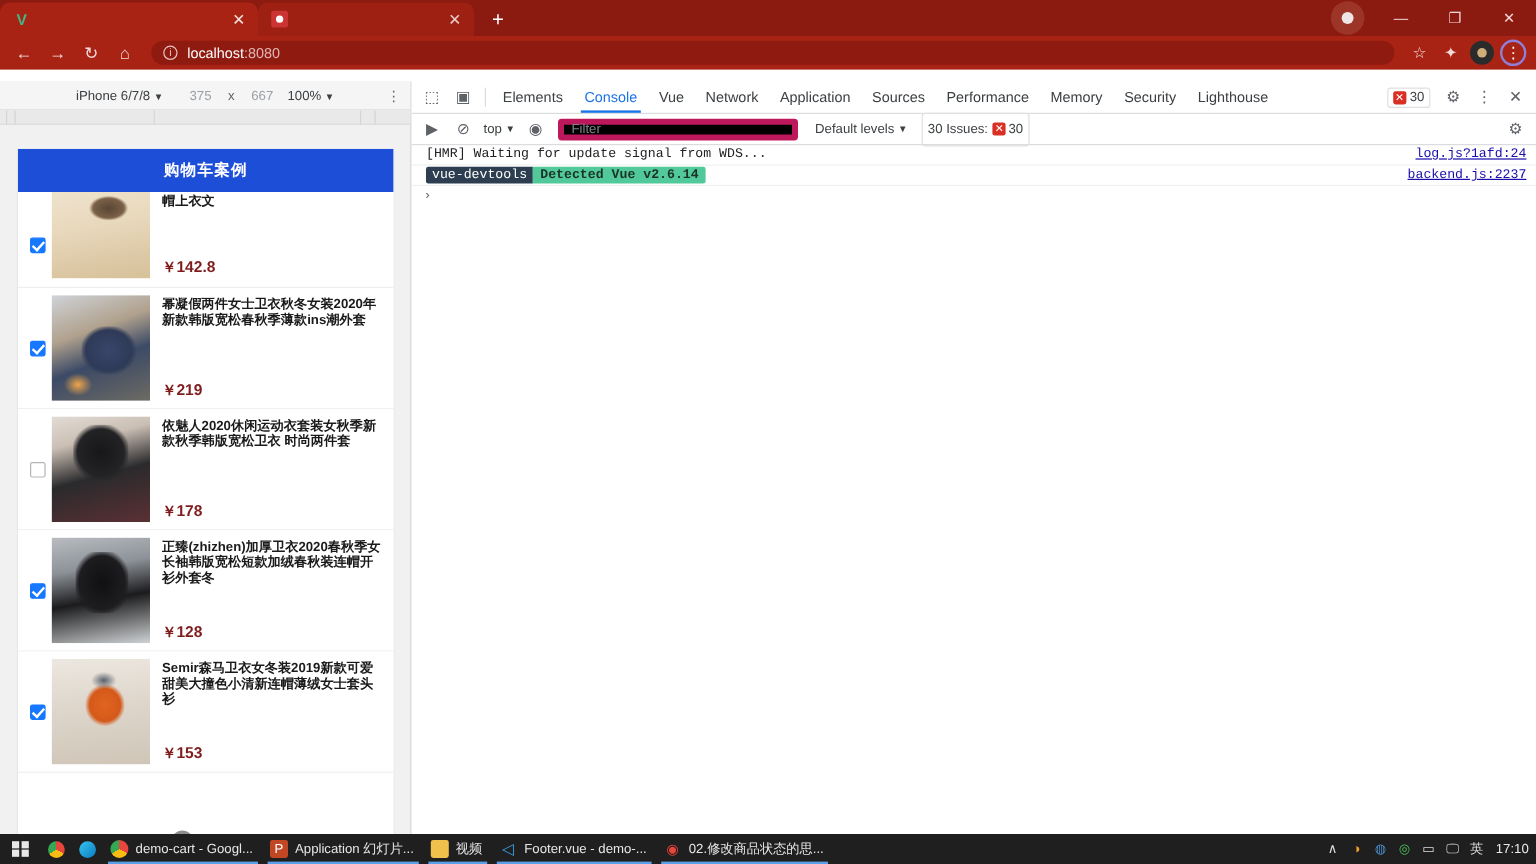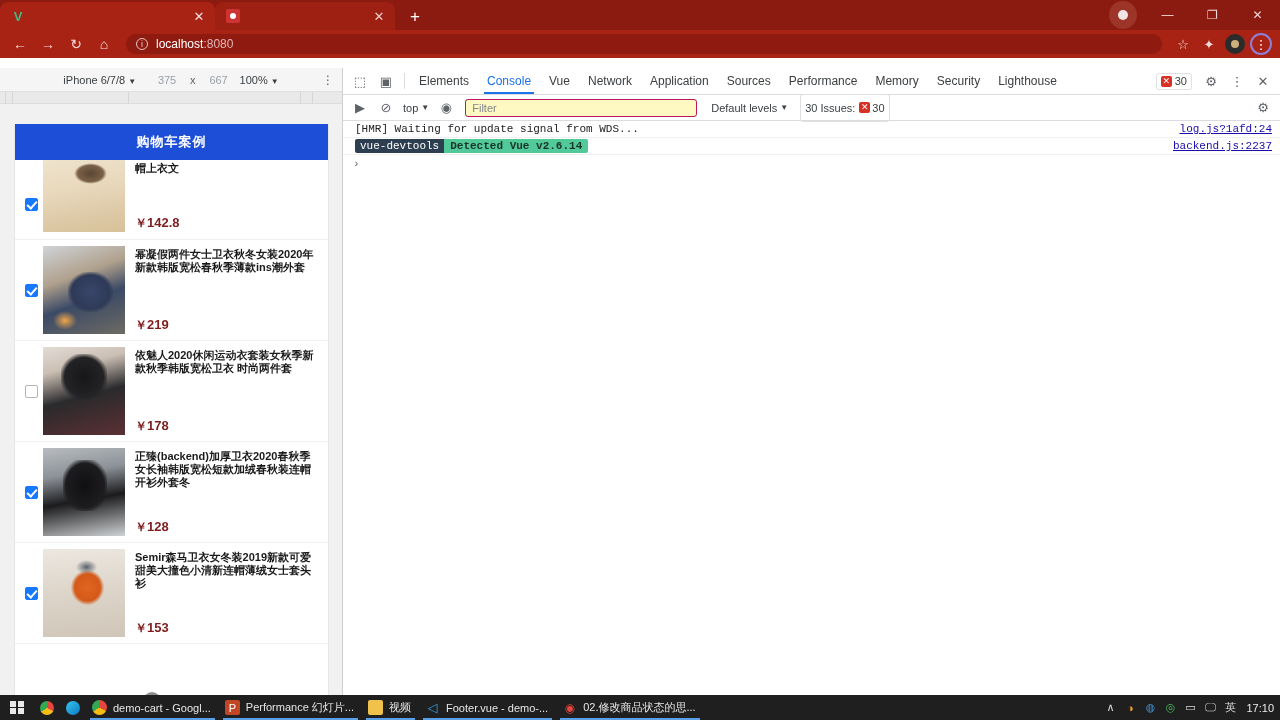--- a/index.html
+++ b/index.html
@@ -220,23 +220,23 @@
   .err-sq {
     width: 11px; height: 11px; background: #d93025; color: #fff;
     font-size: 9px; line-height: 11px; text-align: center; border-radius: 2px; margin-right: 3px;
   }
   .dt-subbar {
     height: 26px; border-bottom: 1px solid #dadce0; display: flex; align-items: center;
     padding: 0 4px; flex: none;
   }
   .ctx-sel { font-size: 11px; color: #3c4043; display: flex; align-items: center; padding: 0 4px; }
   .filter-box {
-    width: 232px; height: 18px; border: 1px solid #be185d; border-radius: 3px;
+    width: 200px; height: 18px; border: 5px solid #be185d; border-radius: 3px;
     margin: 0 6px; font-size: 11px; color: #80868b; padding: 0 6px;
-    display: flex; align-items: center; background: #fef9c3;
+    display: flex; align-items: center; background: #000000;
   }
   .lvl-sel { font-size: 11px; color: #3c4043; display: flex; align-items: center; margin-left: 8px; }
   .issues-chip {
     display: flex; align-items: center; margin-left: 12px; font-size: 11px; color: #3c4043;
     border: 1px solid #e0e0e0; border-radius: 3px; height: 28px; padding: 0 4px;
   }
   .issues-chip .err-sq { margin-left: 4px; margin-right: 2px; }
   .gear-right { margin-left: auto; }
   .console-body { flex: 1 1 auto; font-family: "Liberation Mono", "DejaVu Sans Mono", monospace; font-size: 11px; }
   .log-row {
@@ -431,21 +431,21 @@
               </div>
             </div>
           </div>
 
           <div class="cart-item">
             <div class="cb on"></div>
             <div class="thumb-img">
                 <div class="ph4"></div>
               </div>
             <div class="info">
-              <div class="title-txt">正臻(backend)加厚卫衣2020春秋季女长袖韩版宽松短款加绒春秋装连帽开衫外套冬</div>
+              <div class="title-txt">正臻(zhizhen)加厚卫衣2020春秋季女长袖韩版宽松短款加绒春秋装连帽开衫外套冬</div>
               <div class="price">
                 <span class="yen">￥</span><span>128</span>
               </div>
             </div>
           </div>
 
           <div class="cart-item">
             <div class="cb on"></div>
             <div class="thumb-img">
                 <div class="ph5"></div>
@@ -554,21 +554,21 @@
     <div class="tb-quick">
       <span style="display:block;width:14px;height:14px;border-radius:50%;background:linear-gradient(135deg,#36c5f0,#0c7ac0);"></span>
     </div>
 
     <div class="tb-item running">
       <span class="ic" style="background:conic-gradient(#e8453c 0 33%,#f9bc15 0 66%,#34a853 0 100%);border-radius:50%"></span>
       <span class="lbl">demo-cart - Googl...</span>
     </div>
     <div class="tb-item running">
       <span class="ic" style="background:#c14724;color:#fff;">P</span>
-      <span class="lbl">Performance 幻灯片...</span>
+      <span class="lbl">Application 幻灯片...</span>
     </div>
     <div class="tb-item running">
       <span class="ic" style="background:#f0c24b;"></span>
       <span class="lbl">视频</span>
     </div>
     <div class="tb-item running">
       <span class="ic" style="color:#3aa0e8;font-size:13px;">◁</span>
       <span class="lbl">Footer.vue - demo-...</span>
     </div>
     <div class="tb-item running">

